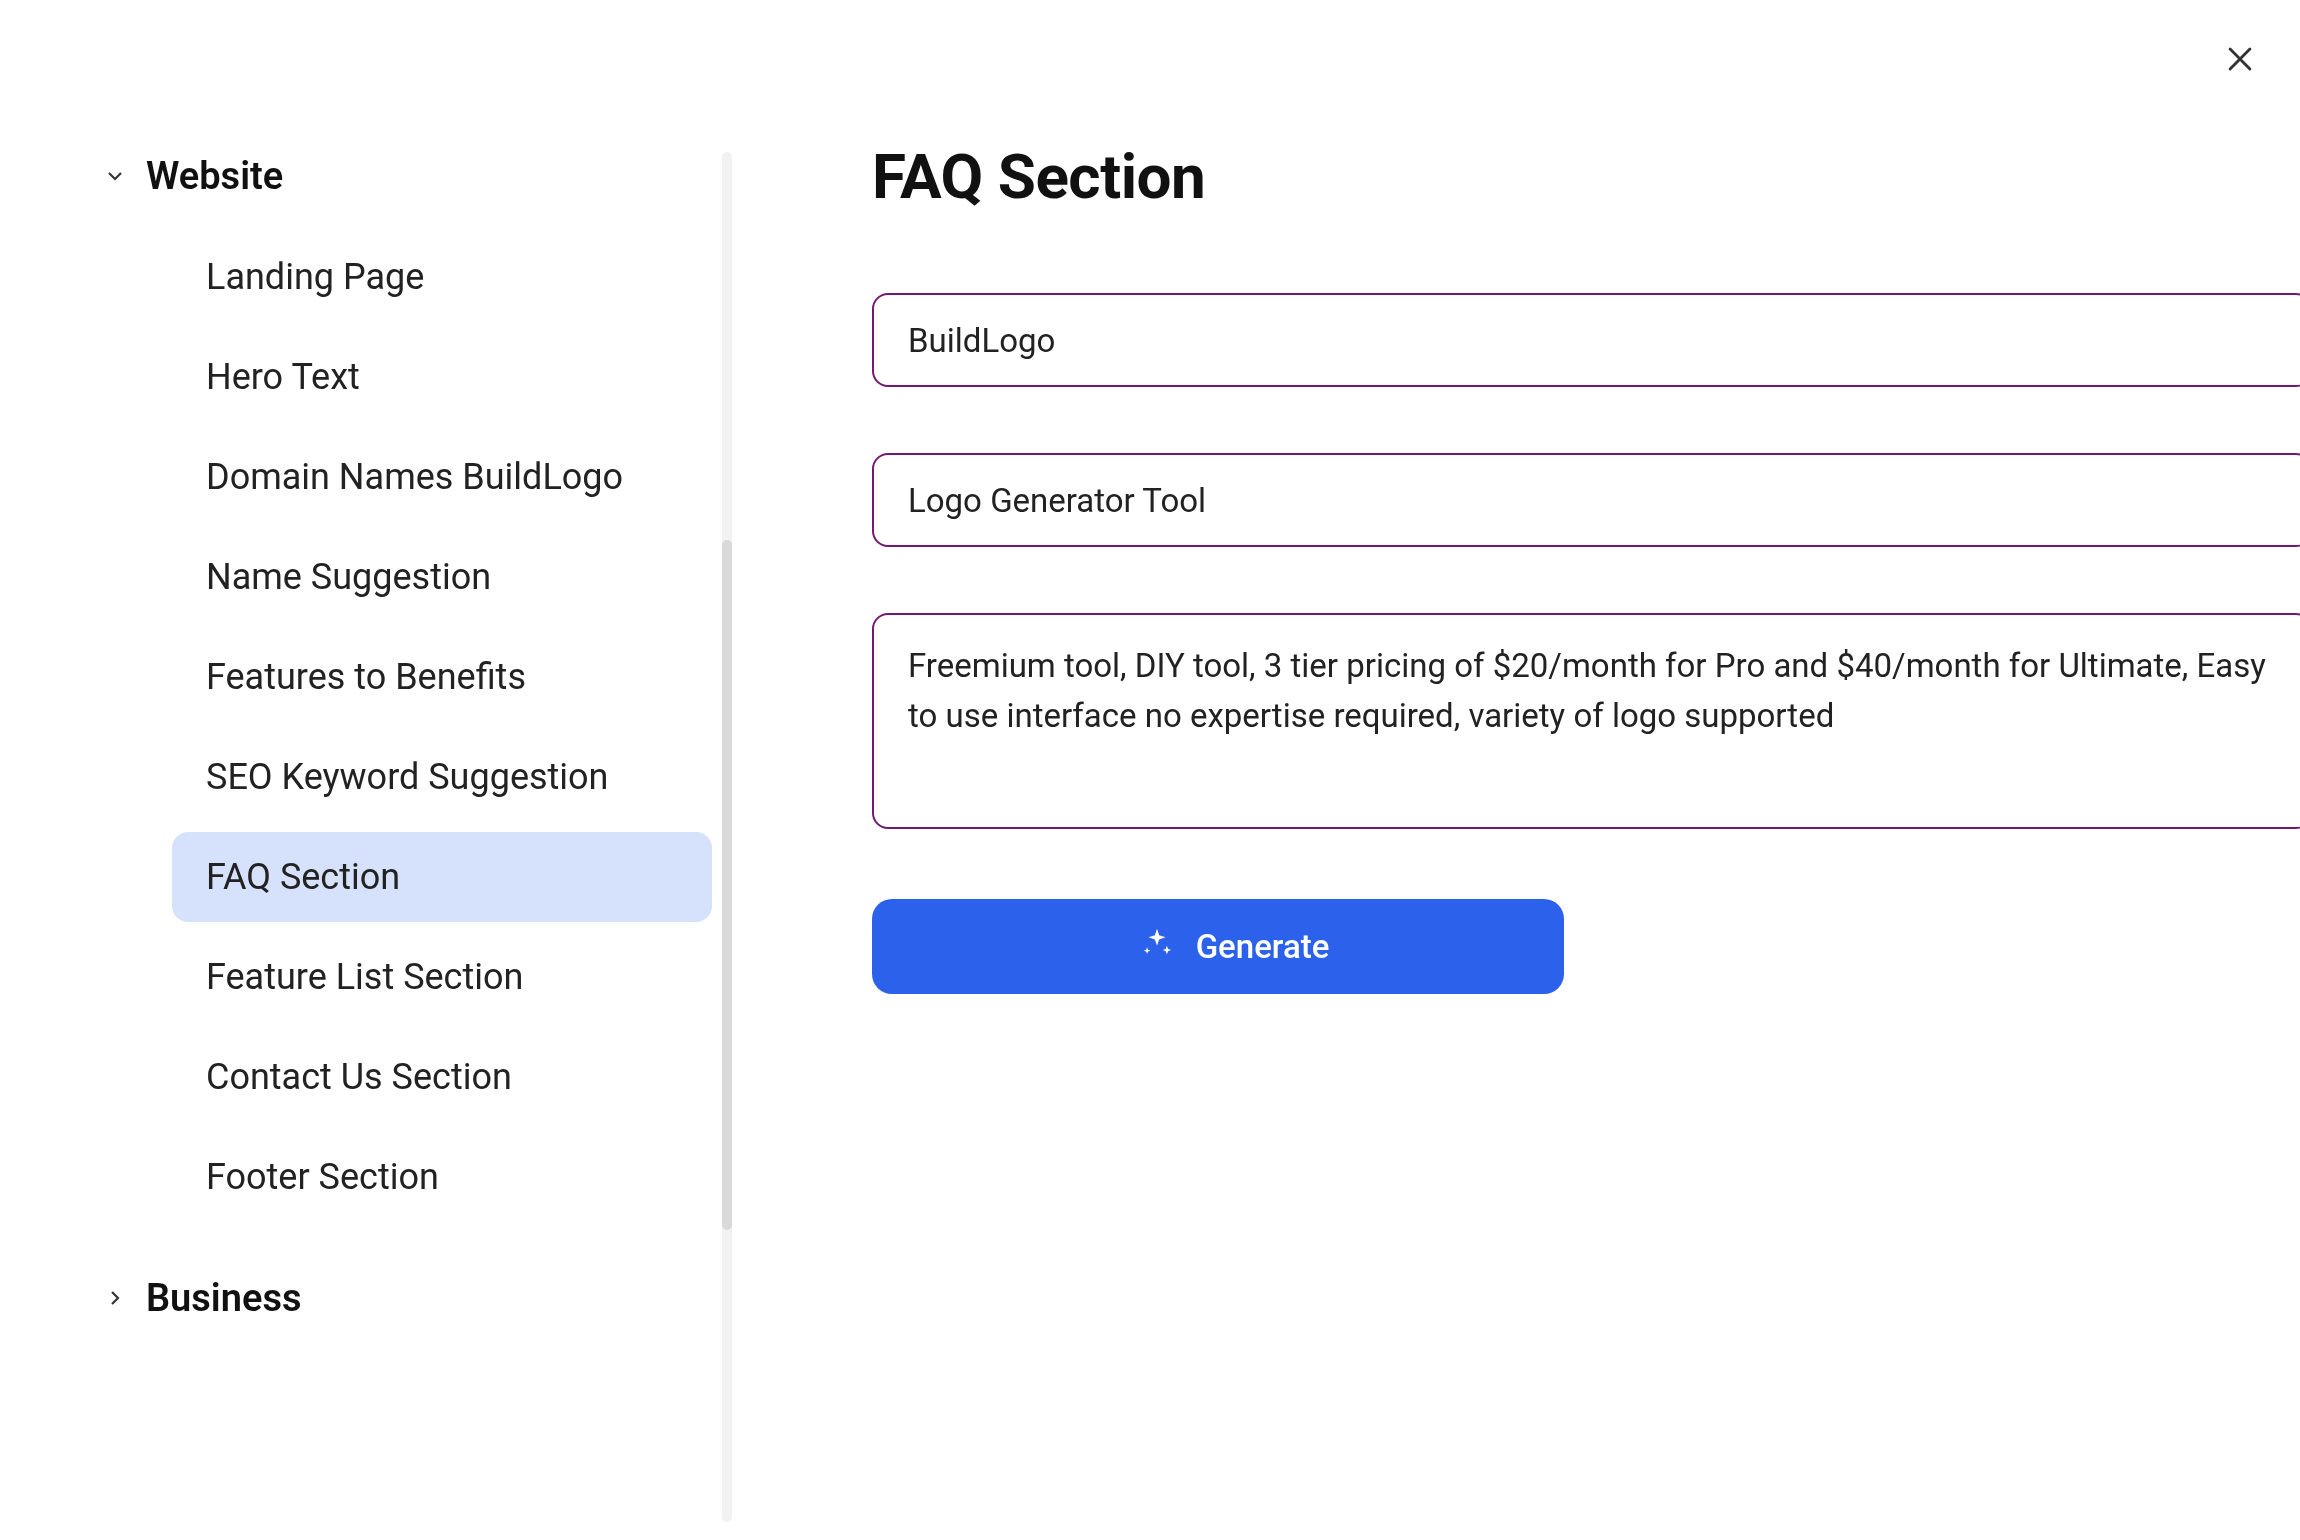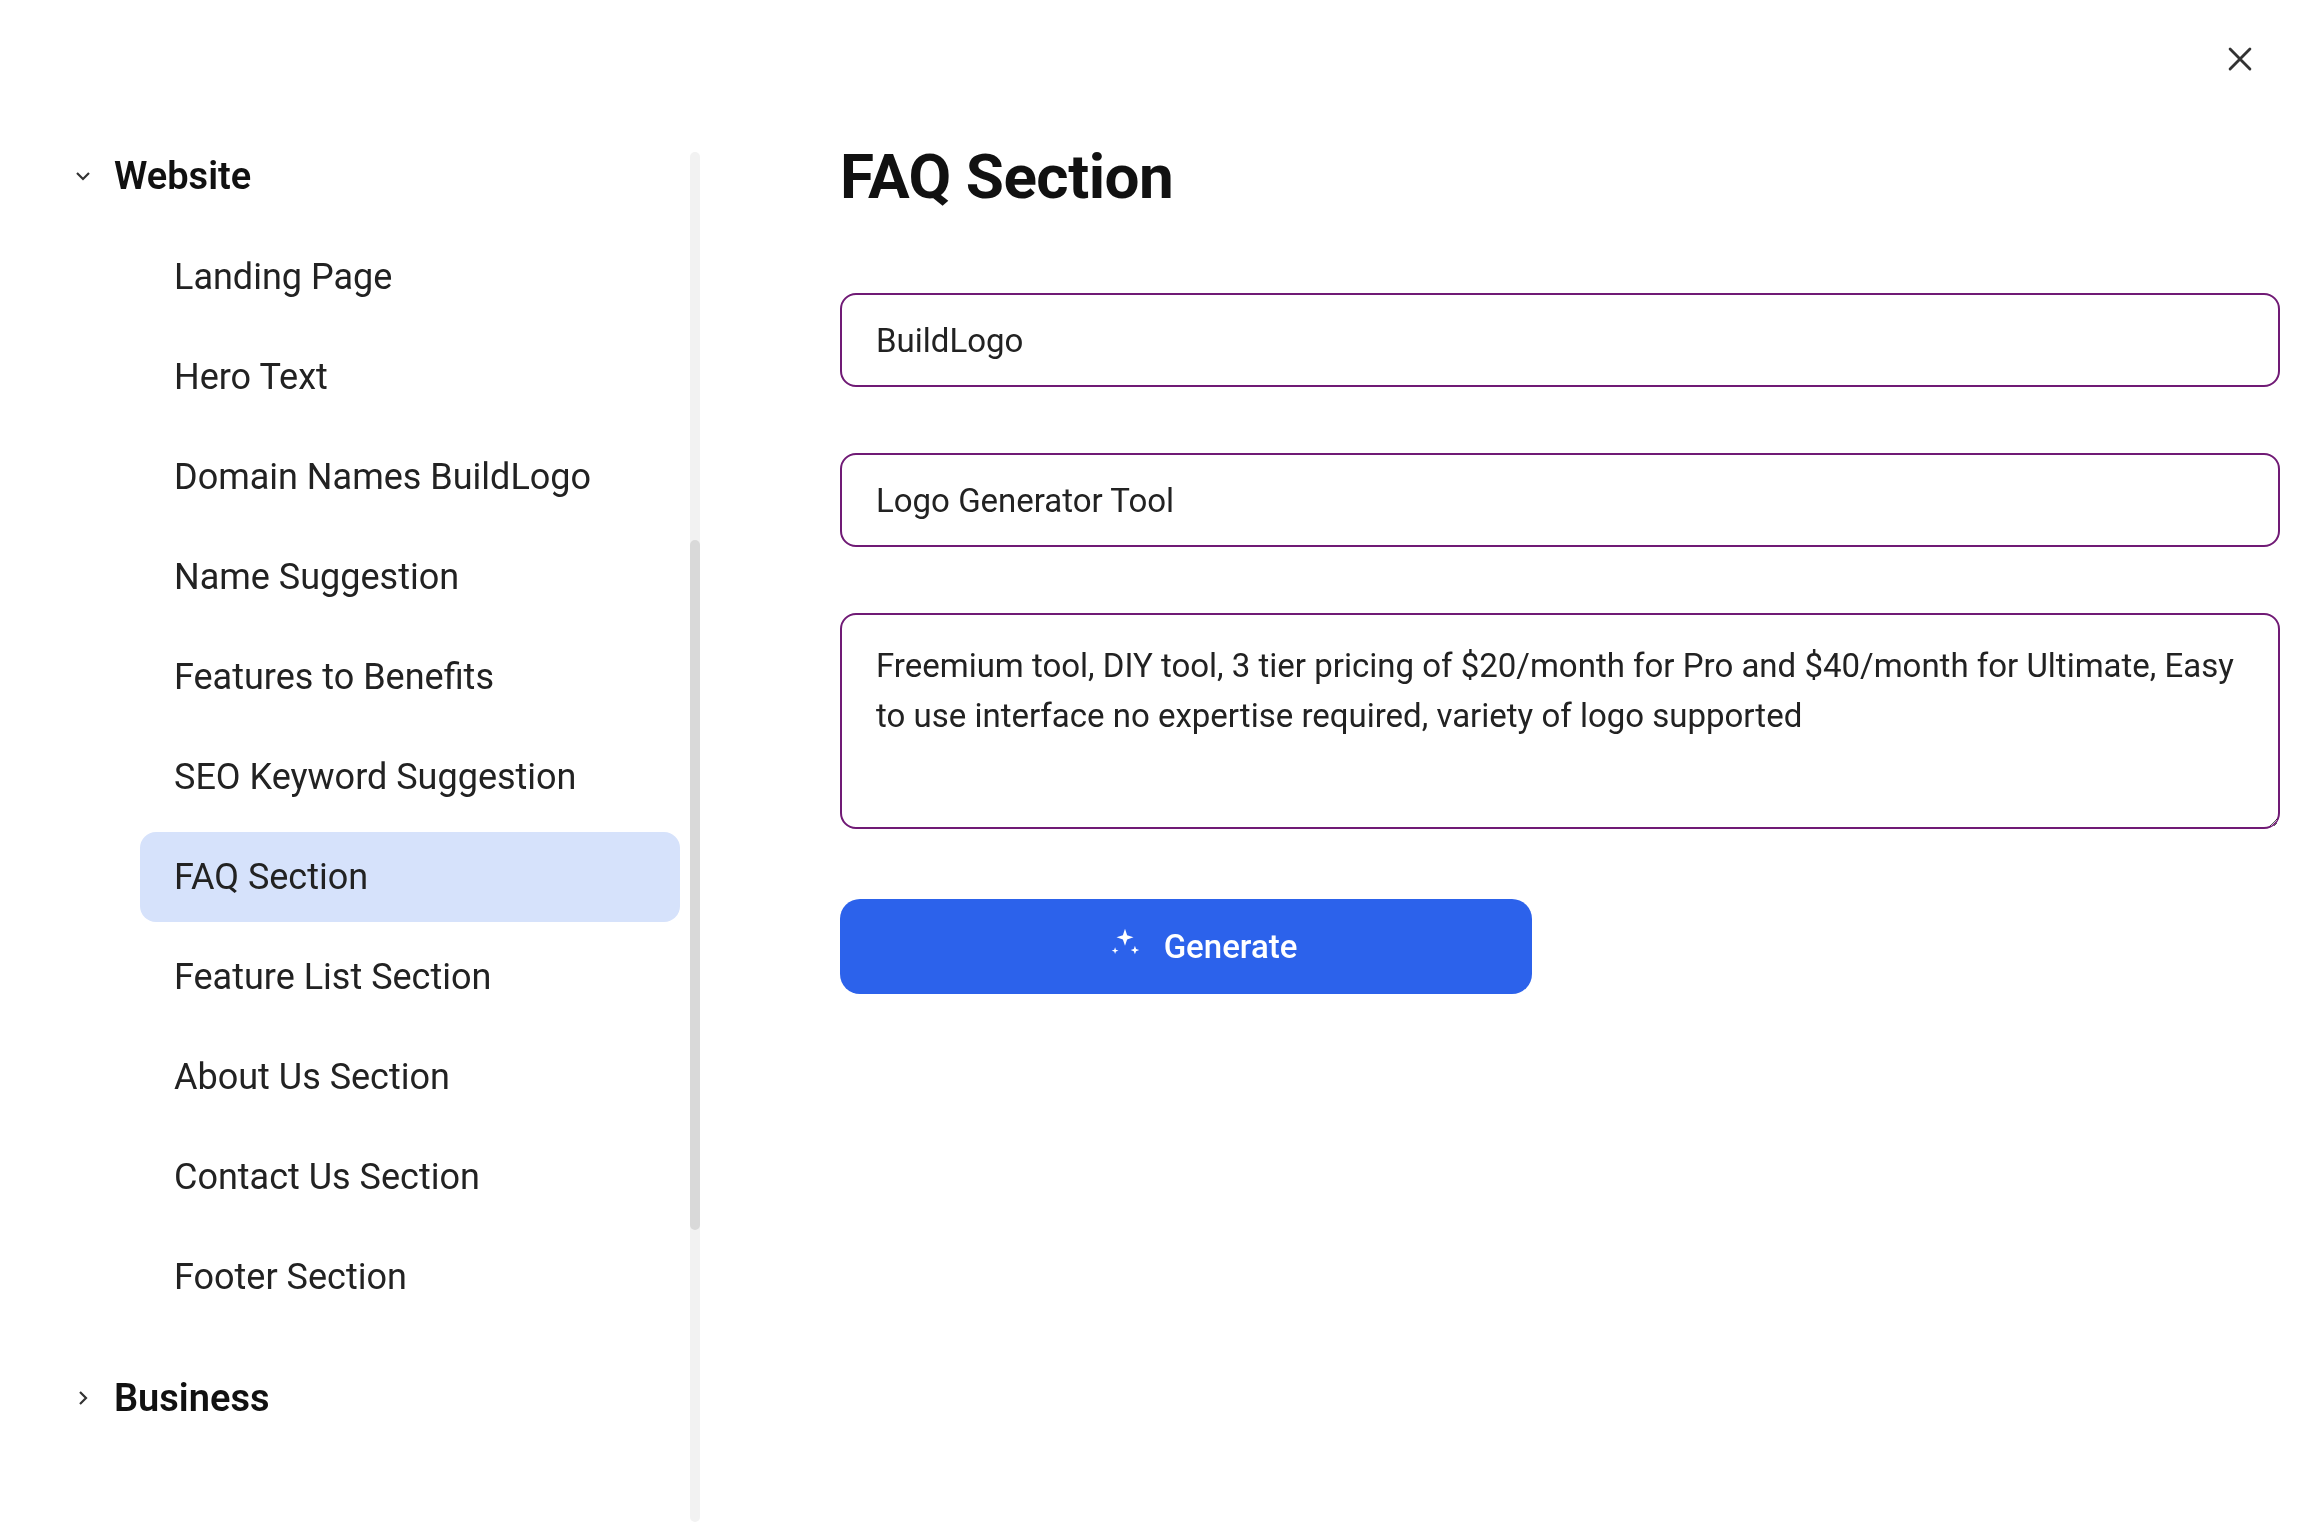--- a/index.html
+++ b/index.html
@@ -34,20 +34,21 @@
     padding-top: 140px;
   }
 
   .sidebar {
     width: 700px;
     flex-shrink: 0;
     padding-left: 60px;
     padding-right: 20px;
     overflow-y: auto;
     position: relative;
+    margin-left: 32px;
   }
 
   
   .sidebar-track {
     position: absolute;
     right: 0;
     top: 12px;
     width: 10px;
     height: 1370px;
     background: #f2f2f2;
@@ -168,21 +169,20 @@
       </div>
       <div class="group-items">
         <div class="nav-item">Landing Page</div>
         <div class="nav-item">Hero Text</div>
         <div class="nav-item">Domain Names BuildLogo</div>
         <div class="nav-item">Name Suggestion</div>
         <div class="nav-item">Features to Benefits</div>
         <div class="nav-item">SEO Keyword Suggestion</div>
         <div class="nav-item active">FAQ Section</div>
         <div class="nav-item">Feature List Section</div>
-        <div class="nav-item">About Us Section</div>
         <div class="nav-item">Contact Us Section</div>
         <div class="nav-item">Footer Section</div>
       </div>
     </div>
 
     <div class="group">
       <div class="group-header">
         <span class="chev">
           <svg viewBox="0 0 24 24">
               <polyline points="9 6 15 12 9 18"></polyline>

